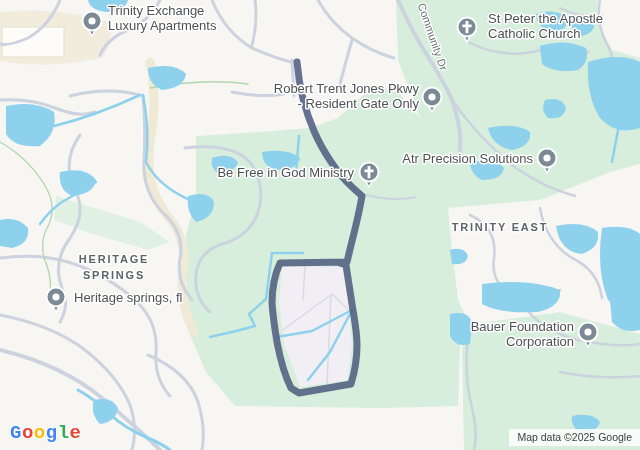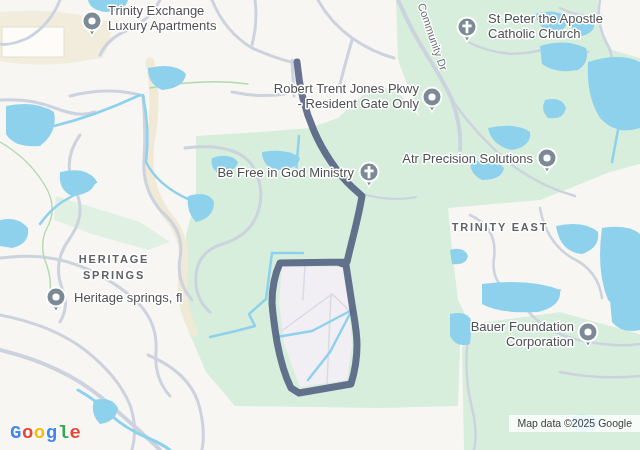--- a/index.html
+++ b/index.html
@@ -18,21 +18,21 @@
 
   .road    { fill:none; stroke-linecap:round; stroke-linejoin:round; }
   .trail   { fill:none; stroke-linecap:round; }
   .canal   { fill:none; stroke-linecap:round; stroke-linejoin:round; }
 
   
   #google-logo { position:absolute; left:10px; bottom:6px; font-size:19px; font-weight:bold;
                  letter-spacing:0.5px; cursor:pointer; user-select:none;
                  text-shadow:0 0 3px #fff, 0 0 3px #fff;font-family:Liberation Mono, monospace; }
   
-  #attribution { position:absolute; right:0; bottom:18px; background:rgba(255,255,255,0.82);
+  #attribution { position:absolute; right:0; bottom:4px; background:rgba(255,255,255,0.82);
                  font-size:10.5px; color:#3c4043; padding:3px 8px 4px 8px; line-height:1; }
 </style>
 </head>
 <body>
 
 <div id="stage">
 <svg id="map-svg" width="640" height="450" viewBox="0 0 640 450">
 
   <rect x="0" y="0" width="640" height="450" fill="#f7f6f3"></rect>
 

